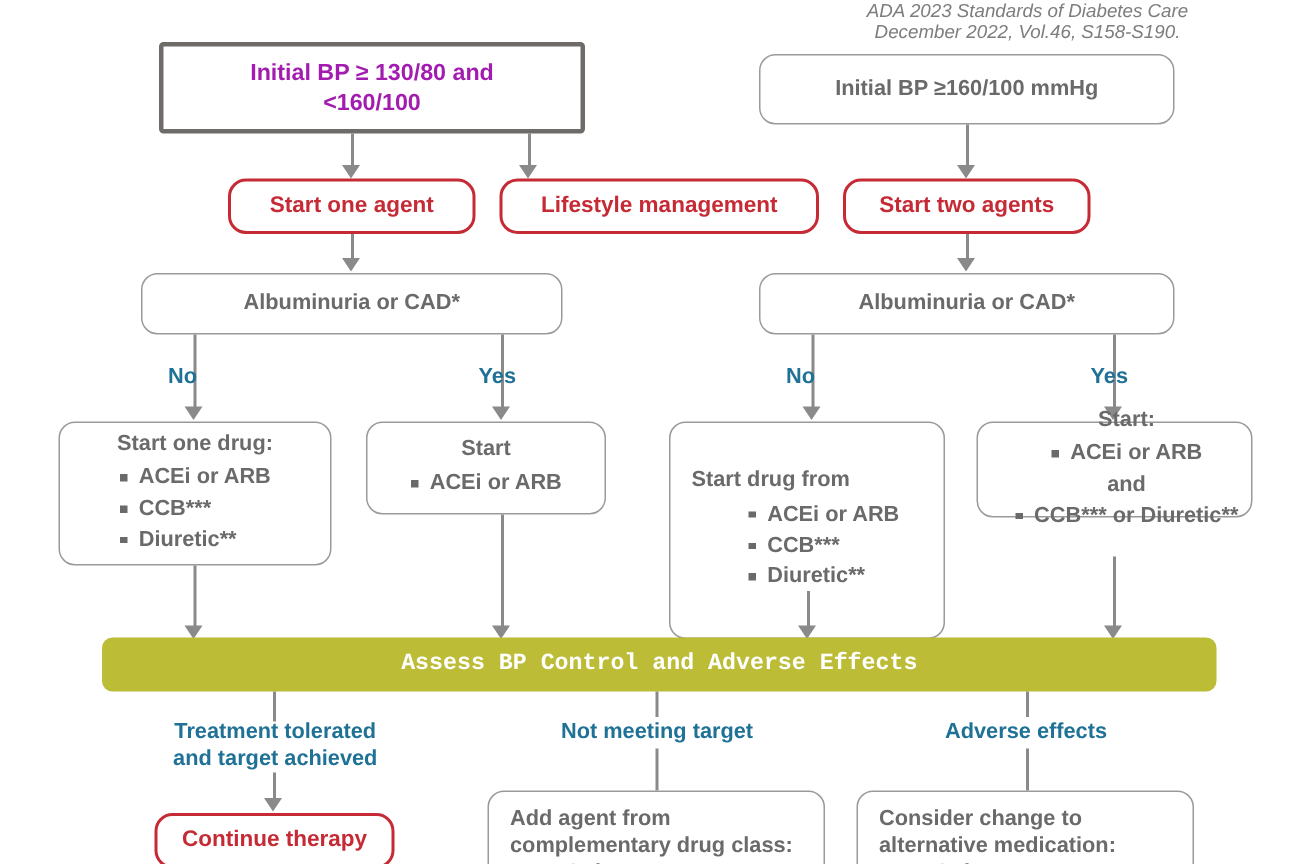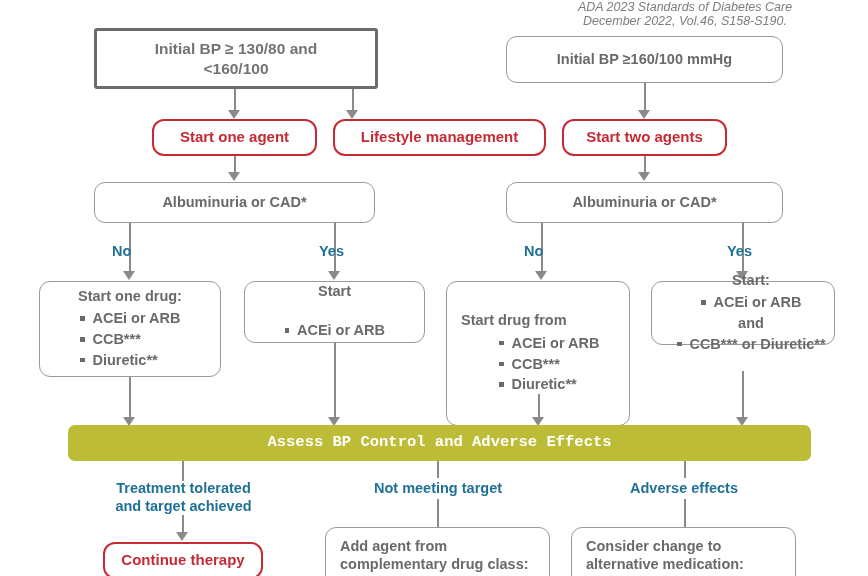--- a/index.html
+++ b/index.html
@@ -34,21 +34,22 @@
     text-align: center;
     background: #ffffff;
     color: #6d6d6d;
     font-weight: bold;
     line-height: 1.25;
   }
   .box-gray-thick {
     border: 3.5px solid #6e6b68;
     border-radius: 3px;
     font-size: 15.5px;
-    color: #737373;
+    color: #a21caf;
+    margin-left: 12px;
   }
   .box-gray {
     border: 1.6px solid #9a9a9a;
     border-radius: 11px;
     font-size: 14.5px;
     color: #6a6a6a;
   }
   .box-red {
     border: 2px solid #c62b35;
     border-radius: 12px;
@@ -173,21 +174,21 @@
 
   <div class="box box-gray" style="left:39px; top:281px; width:182px; height:96px;">
     <div class="drug-head plain-line">Start one drug:</div>
     <ul class="bullets">
       <li>ACEi or ARB</li>
       <li>CCB***</li>
       <li>Diuretic**</li>
     </ul>
   </div>
 
-  <div class="box box-gray" style="left:244px; top:281px; width:181px; height:62px;justify-content:space-between;">
+  <div class="box box-gray" style="left:244px; top:281px; width:160px; height:62px;">
     <div class="drug-head plain-line">Start</div>
     <ul class="bullets">
       <li>ACEi or ARB</li>
     </ul>
   </div>
 
   <div class="box box-gray" style="left:446px; top:281px; width:184px; height:145px;">
     <div class="drug-head left plain-line">Start drug from</div>
     <ul class="bullets" style="padding-left:22px;">
       <li>ACEi or ARB</li>

